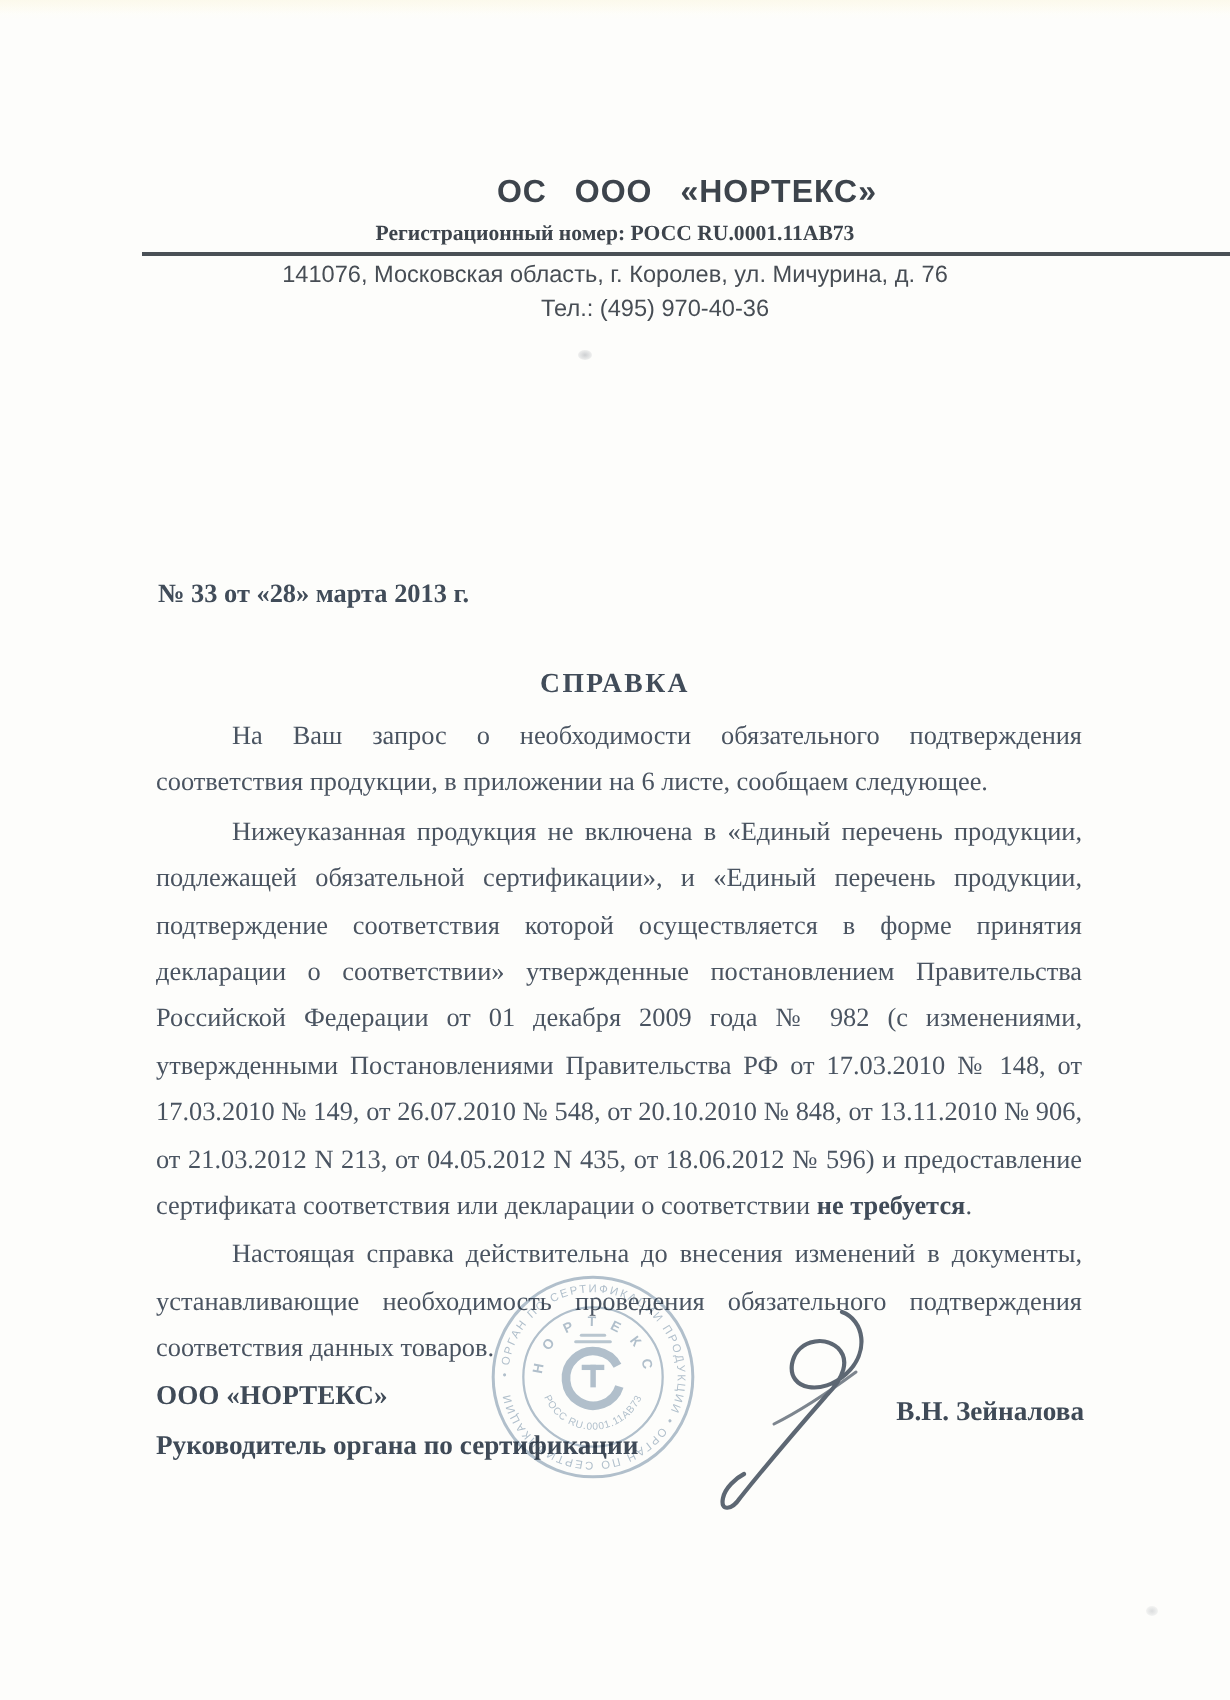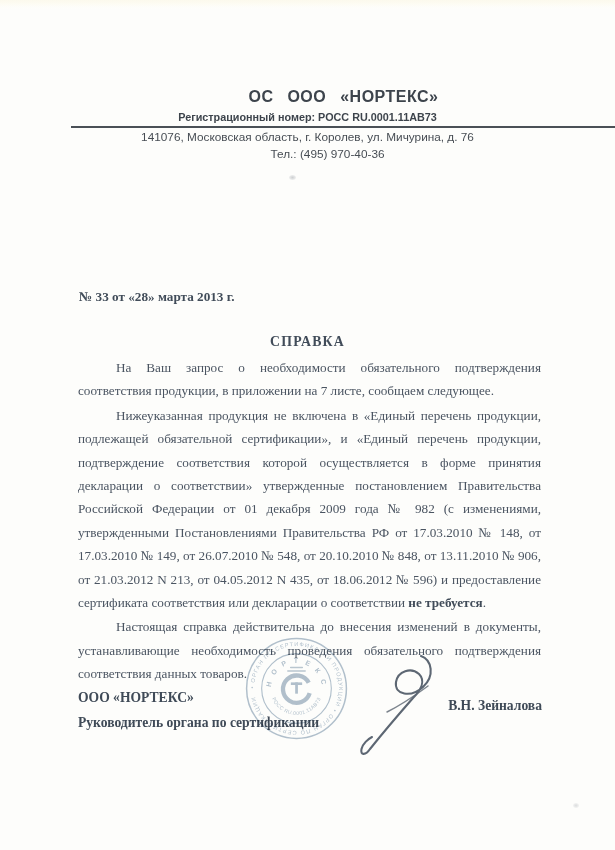--- a/index.html
+++ b/index.html
@@ -16,21 +16,21 @@
   .org-name{
     position:absolute;top:88px;left:0;width:100%;
     text-align:center;
     font-family:"Liberation Sans",sans-serif;
     font-weight:bold;font-size:16px;color:#3d444c;
     word-spacing:9px;letter-spacing:.5px;margin-left:36px;
   }
   .reg-number{
     position:absolute;top:111px;left:0;width:100%;
     text-align:center;
-    font-family:Liberation Sans, sans-serif;
+    font-family:Liberation Serif, serif;
     font-weight:bold;font-size:10.8px;color:#3d444c;
   }
   .header-rule{
     position:absolute;top:126px;left:71px;right:0;
     border-top:2px solid #4a5056;height:0;
   }
   .addr-line{
     position:absolute;top:130px;left:0;width:100%;
     text-align:center;
     font-family:"Liberation Sans",sans-serif;
@@ -126,21 +126,21 @@
   <div class="phone-line">Тел.: (495) 970-40-36</div>
 
   <div class="artifact-speck"></div>
 
 
   <div class="ref-line">№ 33 от «28» марта 2013 г.</div>
 
   <div class="doc-title">СПРАВКА</div>
 
   <div class="body-text">
-    <p>На Ваш запрос о необходимости обязательного подтверждения соответствия продукции, в приложении на 7 листе, сообщаем следующее.</p>
+    <p>На Ваш запрос о необходимости обязательного подтверждения соответствия продукции, в приложении на 6 листе, сообщаем следующее.</p>
     <p><span>Нижеуказанная продукция не включена в «Единый перечень продукции, подлежащей обязательной сертификации», и «Единый перечень продукции, подтверждение соответствия которой осуществляется в форме принятия декларации о соответствии» утвержденные постановлением Правительства Российской Федерации от 01 декабря 2009 года № 982 (с изменениями, утвержденными Постановлениями Правительства РФ от 17.03.2010 № 148, от 17.03.2010 № 149, от 26.07.2010 № 548, от 20.10.2010 № 848, от 13.11.2010 № 906, от 21.03.2012 N 213, от 04.05.2012 N 435, от 18.06.2012 № 596) и предоставление сертификата соответствия или декларации о соответствии </span><b>не требуется</b><span>.</span></p>
     <p>Настоящая справка действительна до внесения изменений в документы, устанавливающие необходимость проведения обязательного подтверждения соответствия данных товаров.</p>
   </div>
 
   <div class="sig-role">
     <div>ООО «НОРТЕКС»</div>
     <div>Руководитель органа по сертификации</div>
   </div>
   <div class="sig-name">В.Н. Зейналова</div>
 

